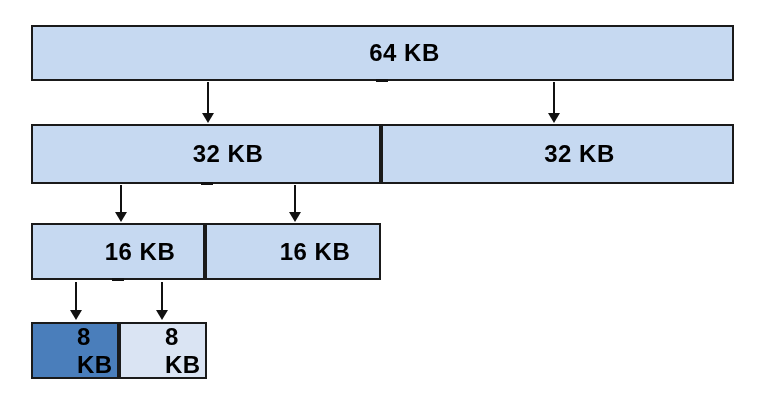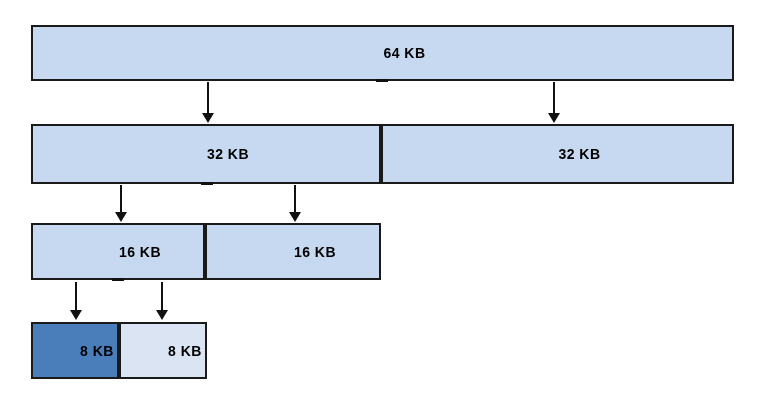--- a/index.html
+++ b/index.html
@@ -8,21 +8,21 @@
     background: var(--bg, #ffffff);
     font-family: "Liberation Sans", sans-serif;
     position: relative; overflow: hidden;
   }
   .stage { position: absolute; inset: 0; }
   .block {
     position: absolute; box-sizing: border-box;
     border: 2px solid var(--border, #1a1a1a);
     background: var(--fill, #c6d9f1);
     display: flex; align-items: center; justify-content: center;
-    font-weight: bold; font-size: 14px; color: #000;
+    font-weight: bold; font-size: 24px; color: #000;
     letter-spacing: 0.5px;
     padding-left: 44px;
   }
   .block.light    { background: var(--fill-light, #dae4f3); }
   .block.selected { background: var(--fill-selected, #4a7ebb); }
   .arrow { position: absolute; }
   .arrow .shaft {
     position: absolute; left: 50%; transform: translateX(-50%);
     top: 0; bottom: 8px; width: 2px; background: var(--arrow, #111);
   }

